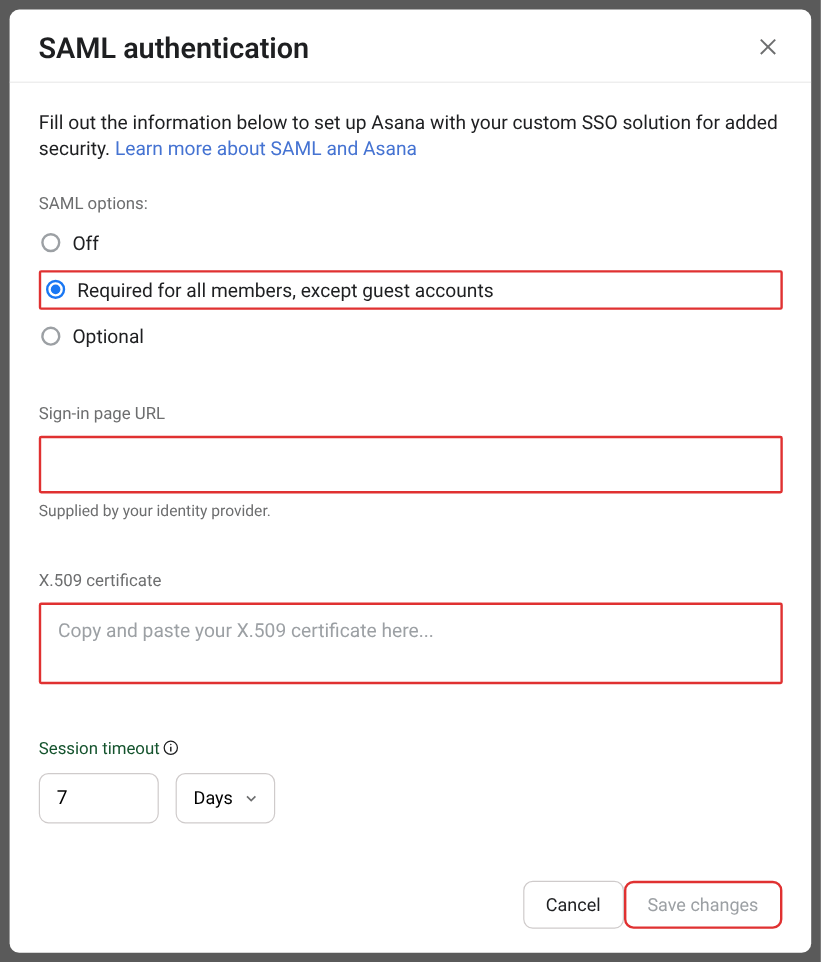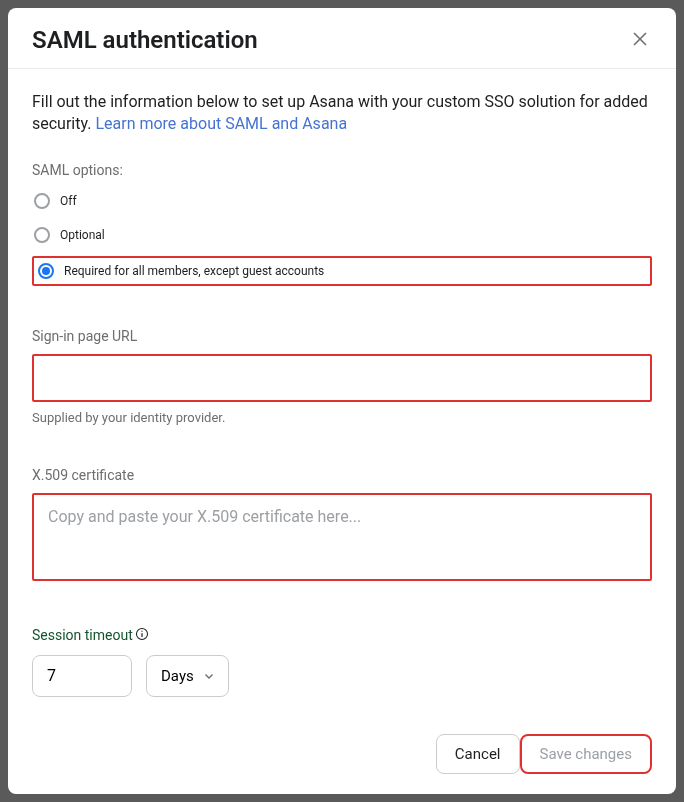--- a/index.html
+++ b/index.html
@@ -92,37 +92,37 @@
       border-color: #1977f3;
     }
     .radio.selected::after {
       content: "";
       position: absolute;
       top: 2px; left: 2px; right: 2px; bottom: 2px;
       background: #1977f3;
       border-radius: 50%;
     }
     .radio-label {
-      font-size: 12px;
+      font-size: 16px;
       color: #1e1f21;
     }
     .section { margin-bottom: 42px; }
     .input-box {
       width: 100%;
       border: 2.5px solid #e03131;
       border-radius: 2px;
       padding: 12px 14px;
       font-size: 16px;
       font-family: inherit;
       color: #1e1f21;
       background: #fff;
     }
     .input-box.url { height: 48px; }
     .input-box.textarea {
-      height: 88px;
+      height: 68px;
       resize: none;
     }
     .input-box::placeholder { color: #9ca0a4; }
     .help-text {
       font-size: 13px;
       color: #6d6e6f;
       margin-top: 8px;
     }
     .timeout-label {
       font-size: 14px;
@@ -217,27 +217,27 @@
       <span>Fill out the information below to set up Asana with your custom SSO solution for added security. </span><a href="#">Learn more about SAML and Asana</a>
     </p>
 
     <div class="section">
       <span class="field-label">SAML options:</span>
       <div class="radio-group">
         <div class="radio-row">
           <span class="radio"></span>
           <span class="radio-label">Off</span>
         </div>
+        <div class="radio-row highlight">
+          <span class="radio selected"></span>
+          <span class="radio-label">Required for all members, except guest accounts</span>
+        </div>
         <div class="radio-row">
           <span class="radio"></span>
           <span class="radio-label">Optional</span>
-        </div>
-        <div class="radio-row highlight">
-          <span class="radio selected"></span>
-          <span class="radio-label">Required for all members, except guest accounts</span>
         </div>
       </div>
     </div>
 
     <div class="section">
       <span class="field-label">Sign-in page URL</span>
       <input type="text" class="input-box url" value="" style="">
       <div class="help-text">Supplied by your identity provider.</div>
     </div>
 

